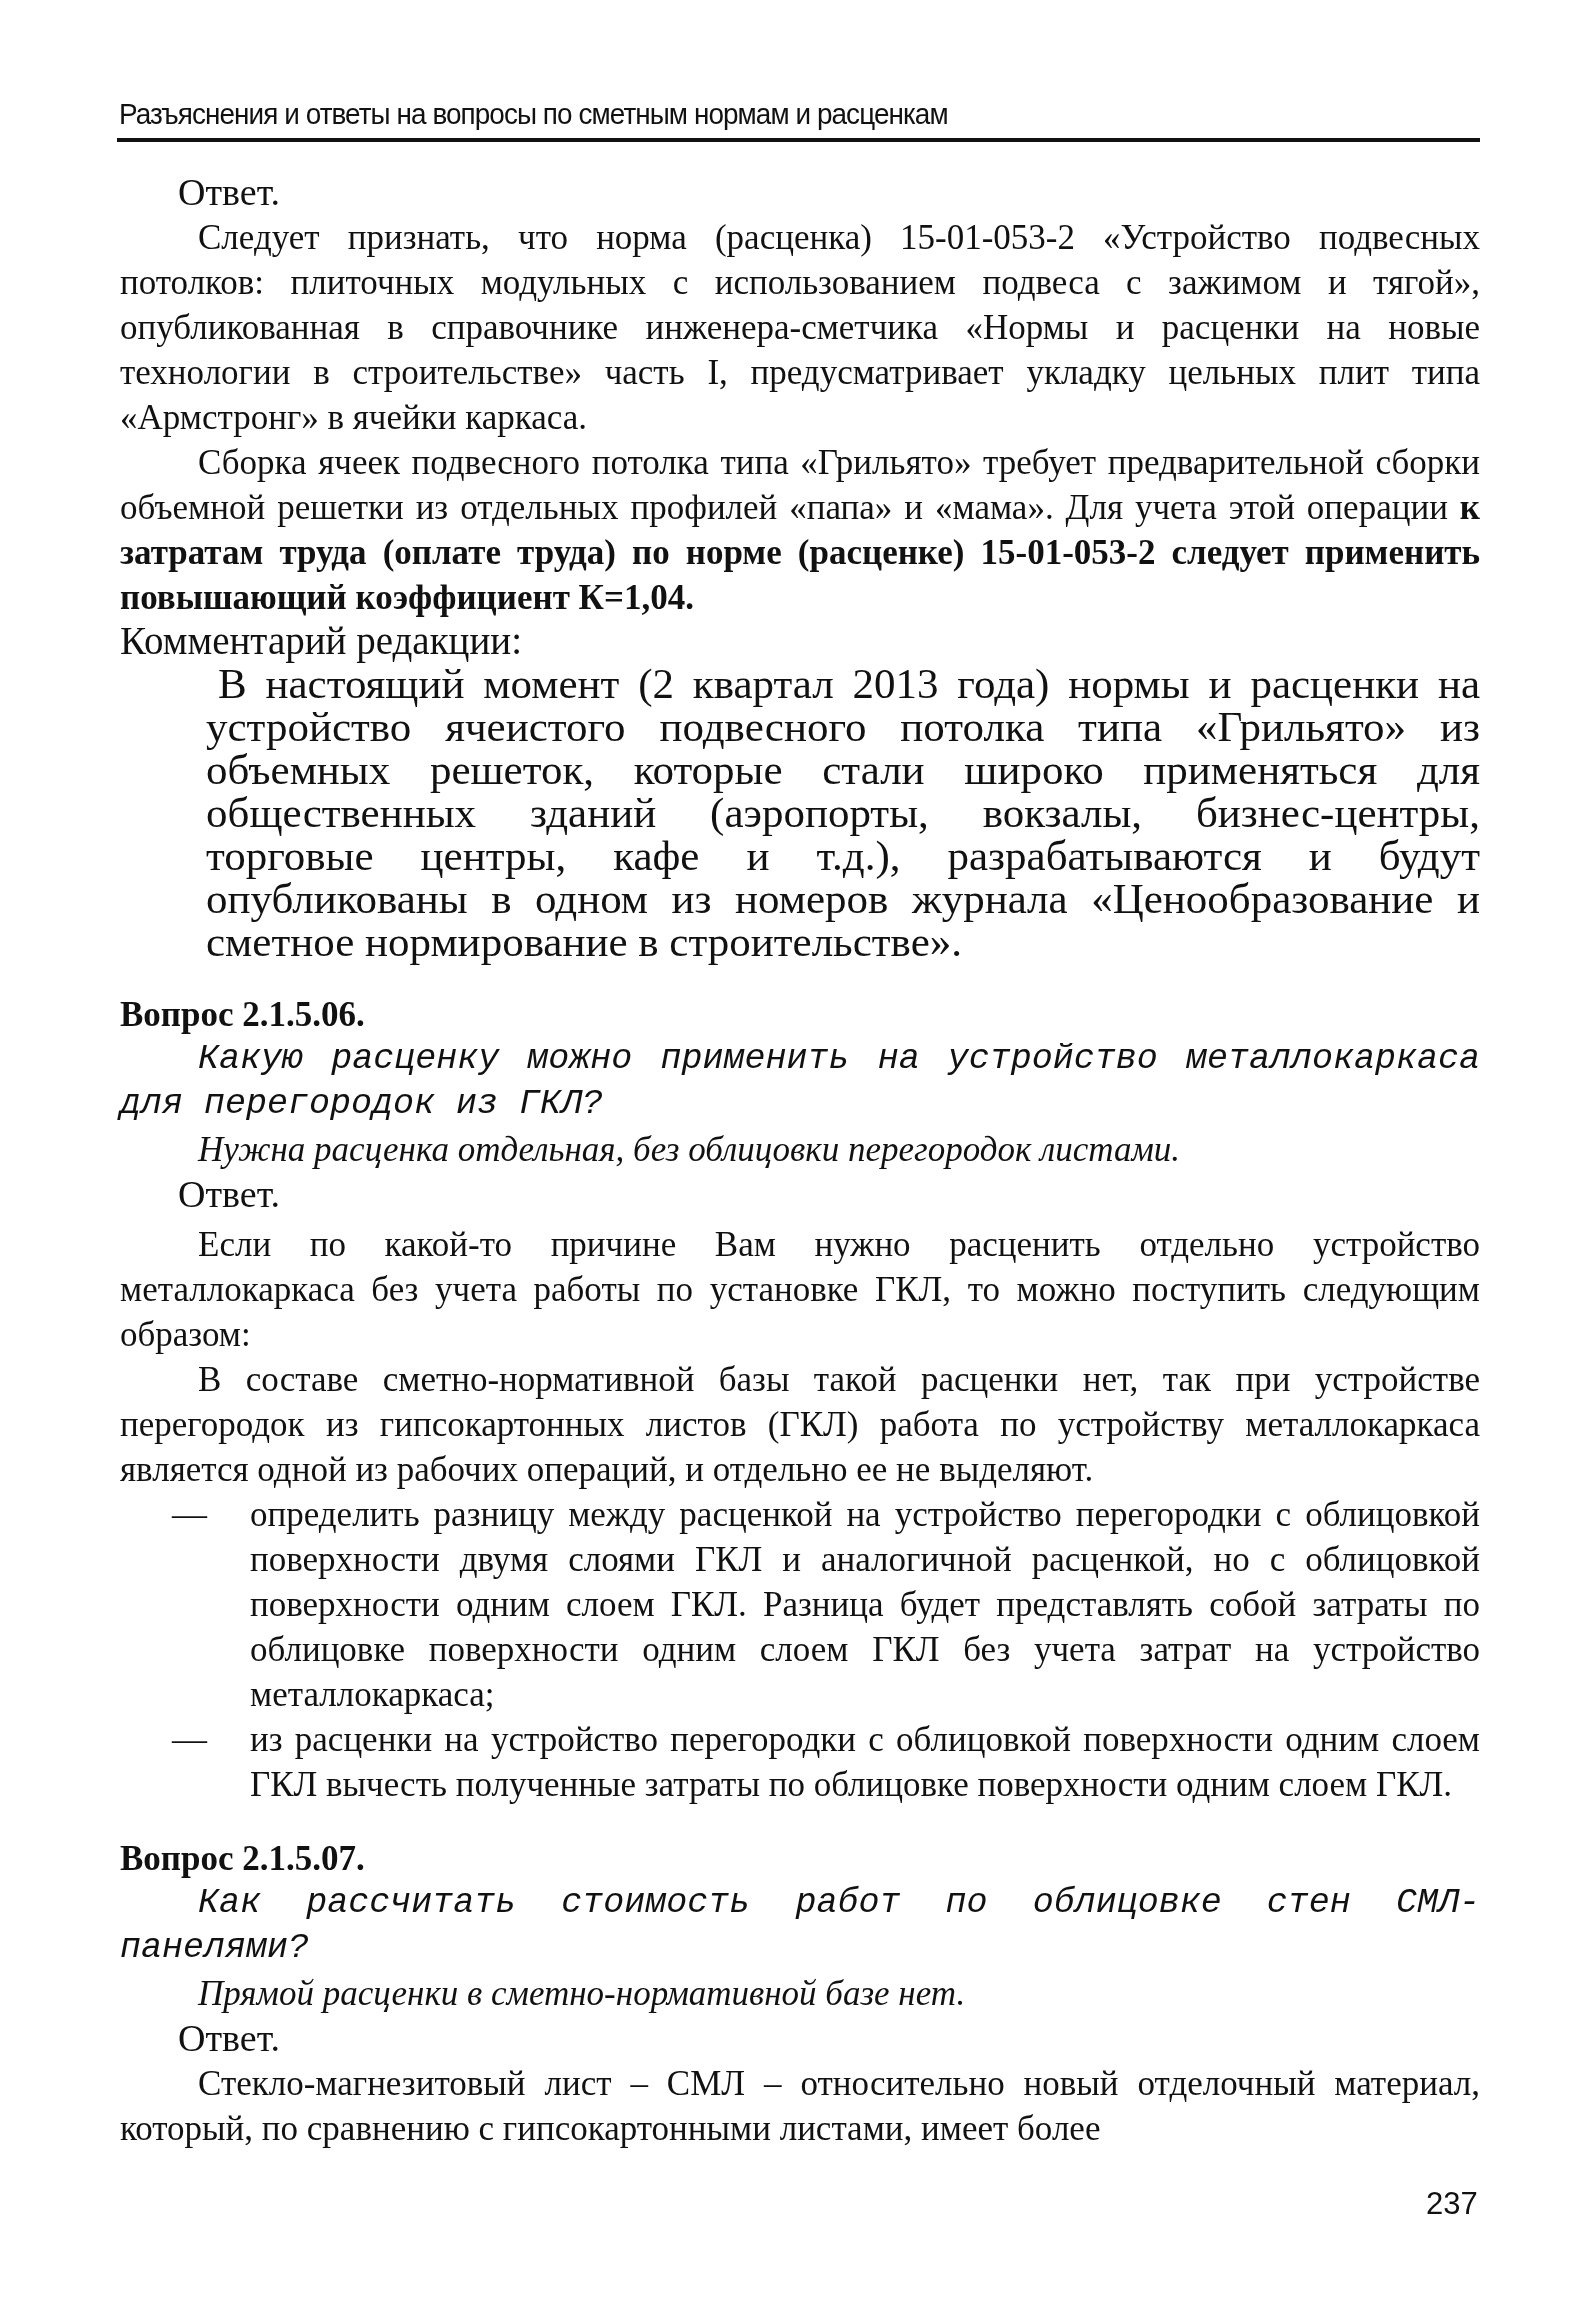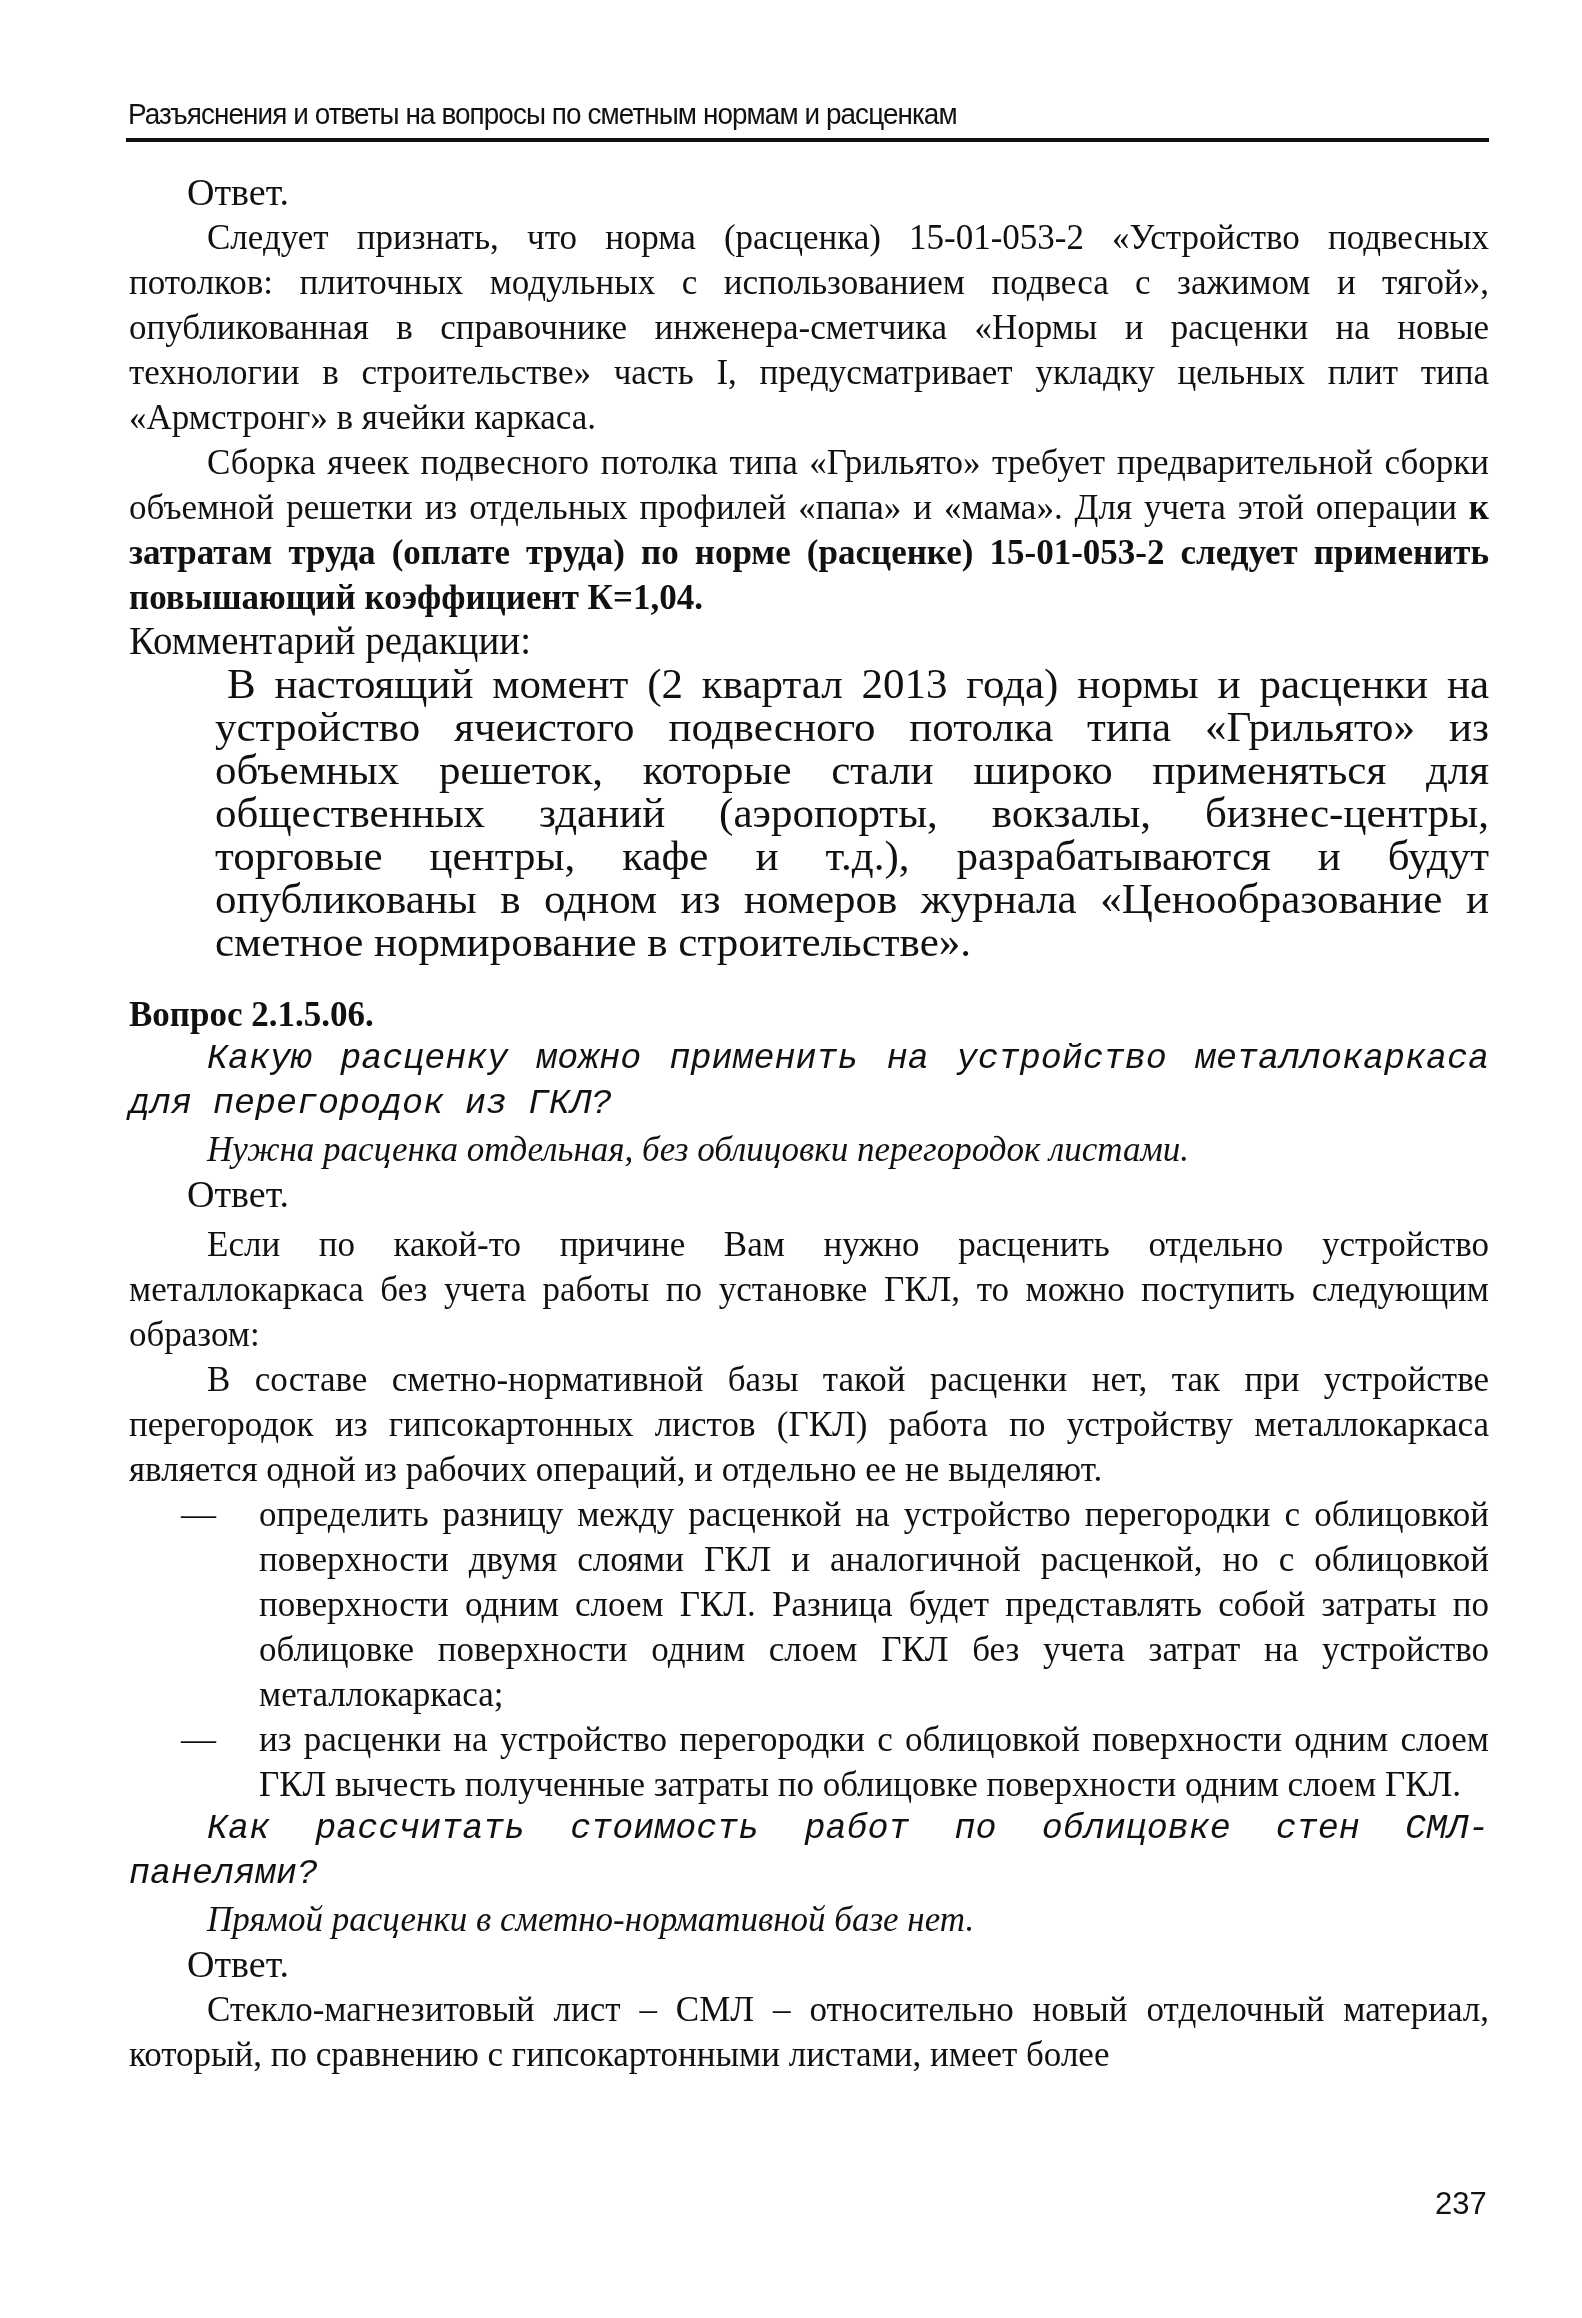--- a/index.html
+++ b/index.html
@@ -1,17 +1,17 @@
 <!DOCTYPE html>
 <html style="font-size:14px"><head>
   <meta charset="utf-8">
   <style>
     html, body { margin: 0; padding: 0; background: #ffffff; }
     body { width: 1583px; height: 2319px; position: relative; overflow: hidden; color: #111; }
-    .page { position: absolute; left: 17px; top: 0; width: 1319px; height: 2319px; }
+    .page { position: absolute; left: 8px; top: 0; width: 1319px; height: 2319px; }
     .running-head {
       position: absolute; left: 111px; top: 97px; width: 1366px;
       font-family: "Liberation Sans", sans-serif; font-size: 30px; letter-spacing: -1px;
       transform: scaleX(0.93); transform-origin: left top; white-space: nowrap;
     }
     .rule { position: absolute; left: 109px; top: 138px; width: 1363px; height: 3.5px; background: #111; }
     .body {
       position: absolute; left: 112px; top: 170px; width: 1360px;
       font-family: "Liberation Serif", serif; font-size: 35px; line-height: 45px;
     }
@@ -59,20 +59,21 @@
 
     <div class="dash-item">
       <span class="dash">—</span>
       <span class="dash-text">определить разницу между расценкой на устройство перегородки с облицовкой поверхности двумя слоями ГКЛ и аналогичной расценкой, но с облицовкой поверхности одним слоем ГКЛ. Разница будет представлять собой затраты по облицовке поверхности одним слоем ГКЛ без учета затрат на устройство металлокаркаса;</span>
     </div>
     <div class="dash-item">
       <span class="dash">—</span>
       <span class="dash-text">из расценки на устройство перегородки с облицовкой поверхности одним слоем ГКЛ вычесть полученные затраты по облицовке поверхности одним слоем ГКЛ.</span>
     </div>
 
+    <div class="question-title">Вопрос 2.1.5.07.</div>
     <p class="question-text indent-only">Как рассчитать стоимость работ по облицовке стен СМЛ-панелями?</p>
     <p class="q-line2">Прямой расценки в сметно-нормативной базе нет.</p>
     <div class="answer-label">Ответ.</div>
     <p class="indent">Стекло-магнезитовый лист – СМЛ – относительно новый отделочный материал, который, по сравнению с гипсокартонными листами, имеет более</p>
 
   </div>
 
   <div class="page-number">237</div>
 </div>
 

